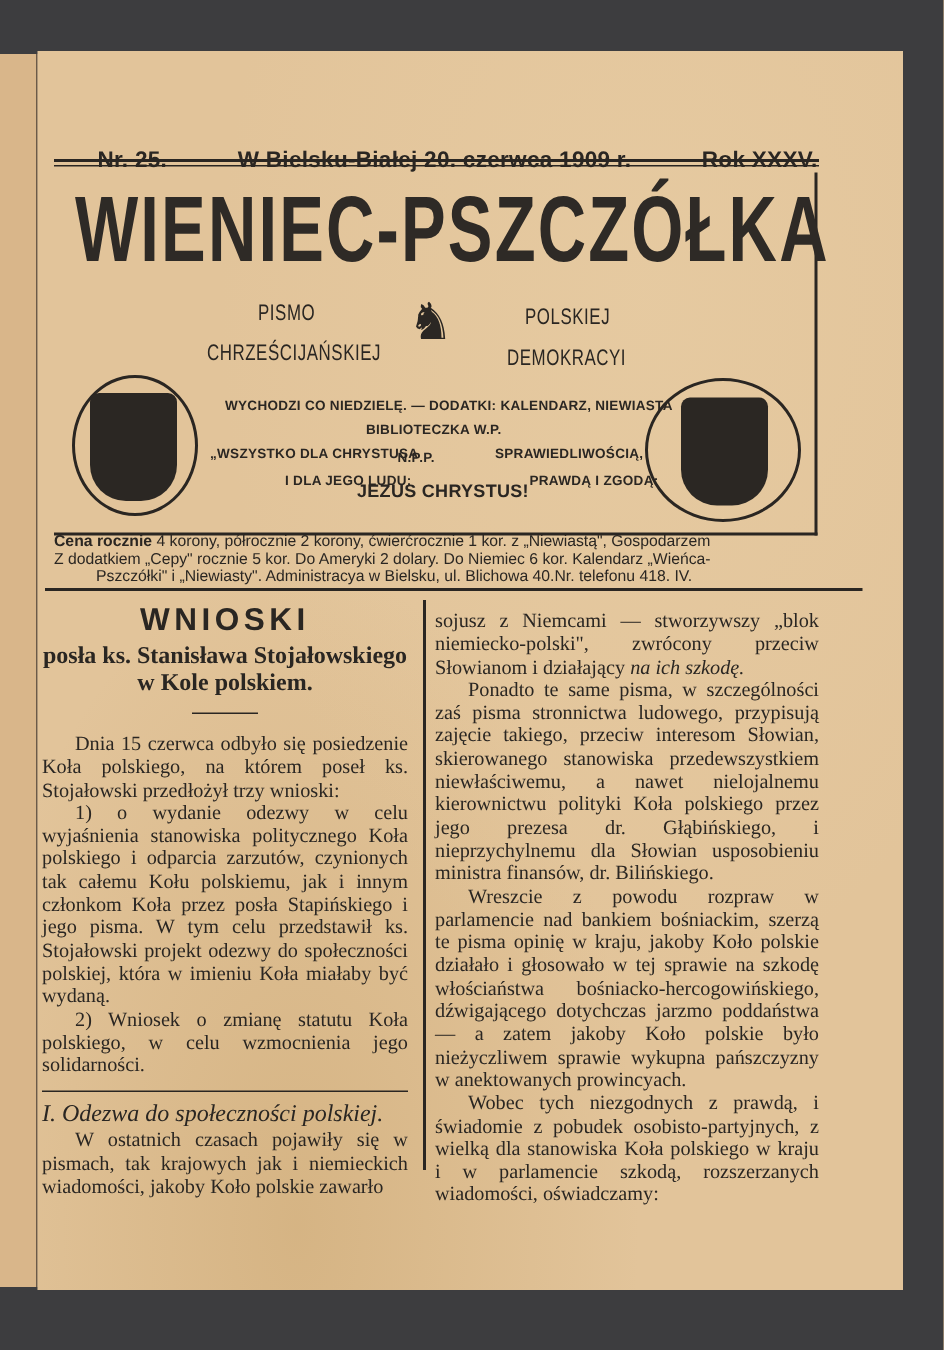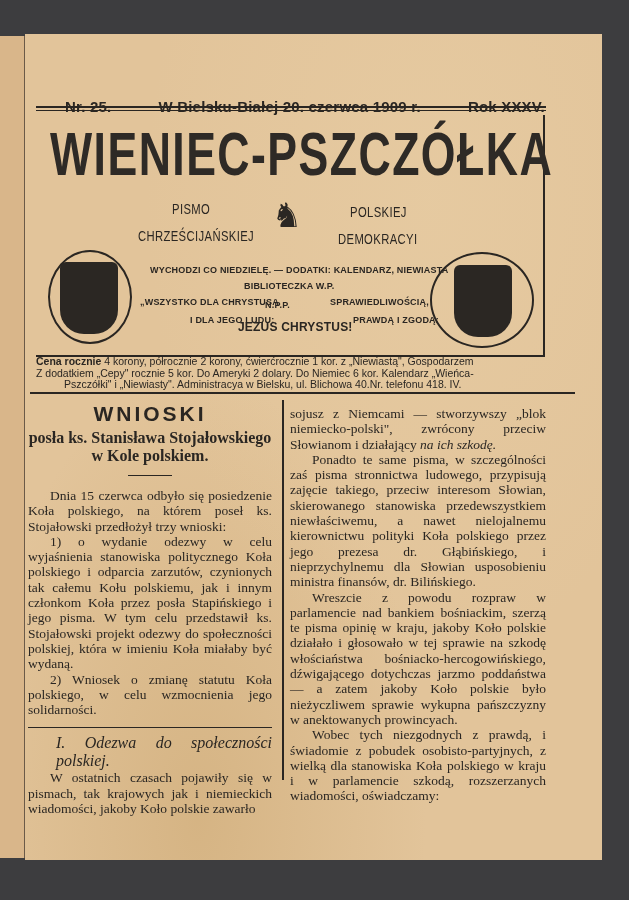--- a/index.html
+++ b/index.html
@@ -15,21 +15,21 @@
     .small-caps{position:absolute;font:bold 9px "Liberation Sans",sans-serif;white-space:nowrap;letter-spacing:.2px;}
     .crest{position:absolute;width:58px;height:72px;background:#2b2723;border-radius:6px 6px 24px 24px;}
     .ring{position:absolute;border:2px solid #2a2622;border-radius:50%;}
     .price{position:absolute;left:36px;top:356px;width:510px;font:10.5px "Liberation Sans",sans-serif;line-height:11.5px;}
     .price b{font-weight:bold;}
     .col{position:absolute;font:13.5px "Liberation Serif",serif;line-height:15.3px;text-align:justify;}
     .col p{margin:0;}
     .indent{text-indent:22px;}
     .h1{font:bold 21px "Liberation Sans",sans-serif;letter-spacing:3px;text-align:center;}
     .h2{font:bold 16px "Liberation Serif",serif;text-align:center;line-height:18px;}
-    .h3{font:italic 16px "Liberation Serif",serif;margin-left:28px;}
+    .h3{font:italic 16px "Liberation Serif",serif;}
     .vline{position:absolute;left:282px;top:400px;width:2px;height:380px;background:#2a2622;}
   </style>
 </head>
 <body>
 
 <div class="prev-page"></div>
 <div class="page"></div>
 
 <div class="masthead-line">
   <span>Nr. 25.</span>

